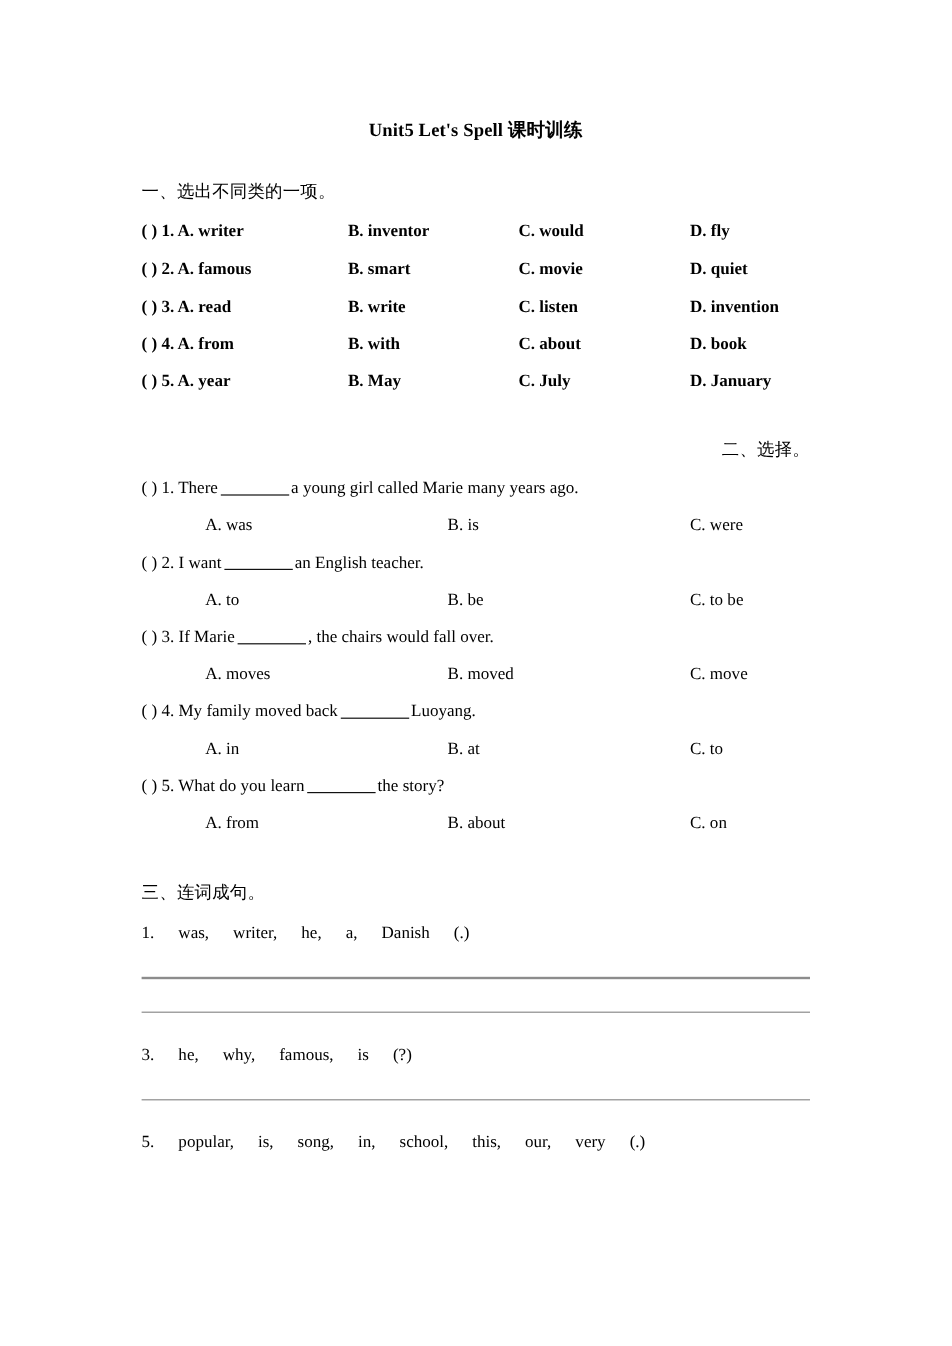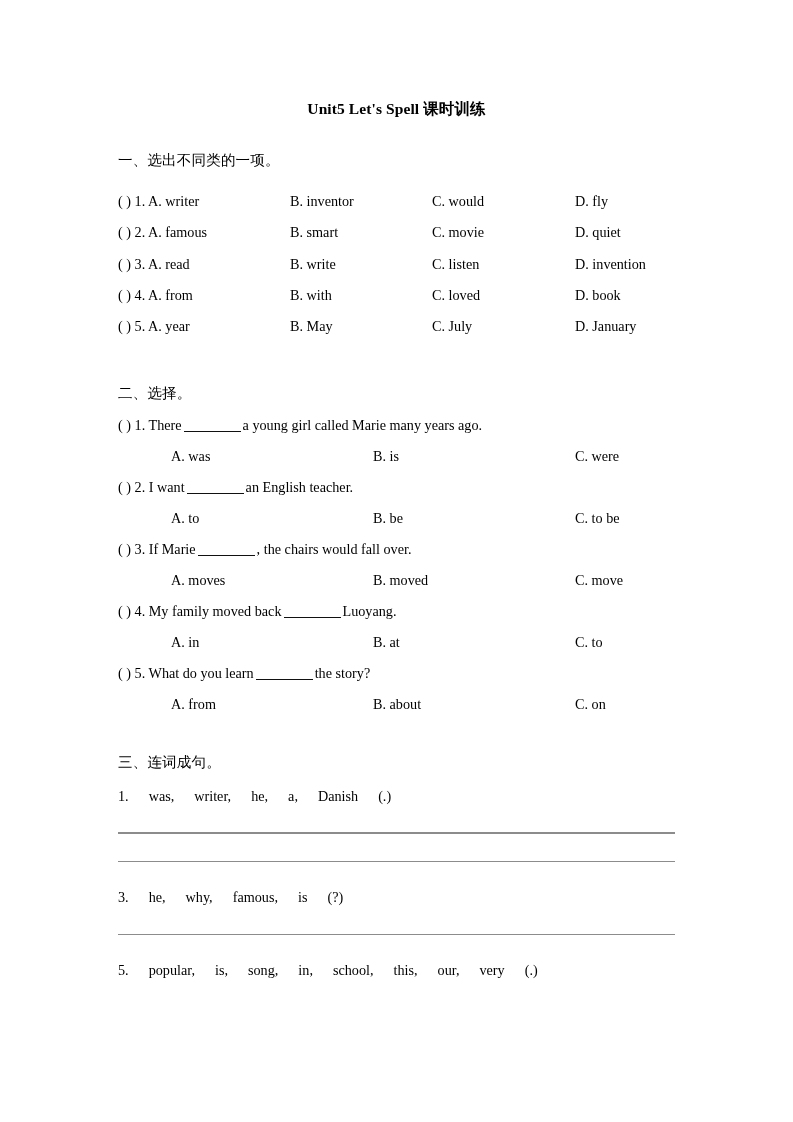--- a/index.html
+++ b/index.html
@@ -36,25 +36,25 @@
   }
 
   
   .section-heading {
     font-size: 14.5px;
     font-weight: normal;
     line-height: 1.2;
     letter-spacing: 0.2px;
   }
   .sec1-heading { margin-top: 33px; }
-  .sec2-heading { margin-top: 36px; }
+  .sec2-heading { margin-top: 26px; text-align: right; }
   .sec3-heading { margin-top: 27px; }
 
   
-  .q-rows-1 { margin-top: 24px; }
+  .q-rows-1 { margin-top: 16px; font-weight: bold; }
   .row1 {
     position: relative;
     height: 31.3px;
     font-size: 14.2px;
     white-space: nowrap;
   }
   .row1 .c-stem { position: absolute; left: 0px;   top: 0; }
   .row1 .c-b    { position: absolute; left: 172px; top: 0; }
   .row1 .c-c    { position: absolute; left: 314px; top: 0; }
   .row1 .c-d    { position: absolute; left: 457px; top: 0; }
@@ -135,21 +135,21 @@
     <div class="row1">
       <span class="c-stem"><span class="box">(    )</span> <span>3.</span> <span>A. read</span></span>
       <span class="c-b">B. write</span>
       <span class="c-c">C. listen</span>
       <span class="c-d">D. invention</span>
     </div>
 
     <div class="row1">
       <span class="c-stem"><span class="box">(    )</span> <span>4.</span> <span>A. from</span></span>
       <span class="c-b">B. with</span>
-      <span class="c-c">C. loved</span>
+      <span class="c-c">C. about</span>
       <span class="c-d">D. book</span>
     </div>
 
     <div class="row1">
       <span class="c-stem"><span class="box">(    )</span> <span>5.</span> <span>A. year</span></span>
       <span class="c-b">B. May</span>
       <span class="c-c">C. July</span>
       <span class="c-d">D. January</span>
     </div>
 

